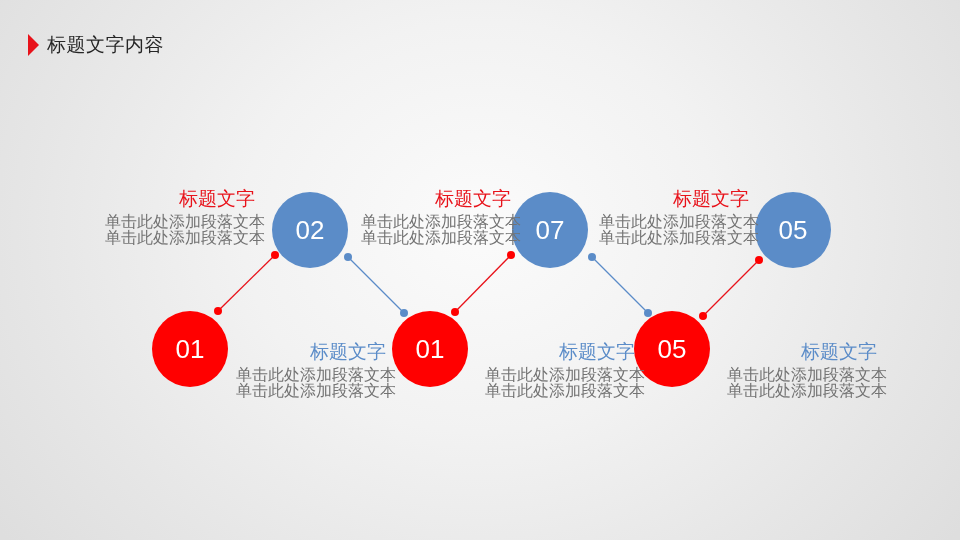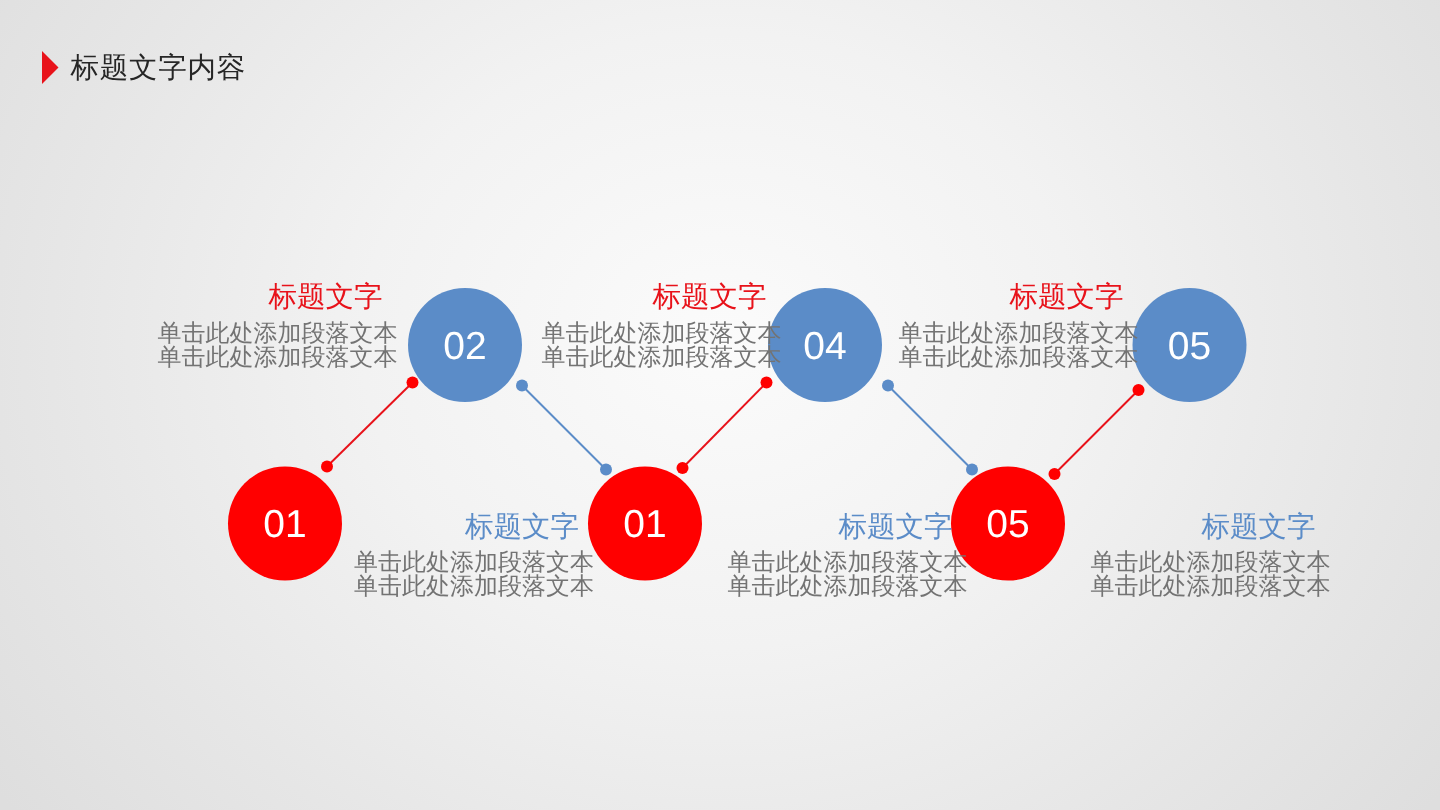--- a/index.html
+++ b/index.html
@@ -64,21 +64,21 @@
   <g>
     <line x1="703" y1="316" x2="759" y2="260" stroke="#e8121a" stroke-width="1.3"></line>
     <circle cx="703" cy="316" r="4" fill="#ff0000"></circle>
     <circle cx="759" cy="260" r="4" fill="#ff0000"></circle>
   </g>
 </svg>
 
 <div class="circle red" style="left:152px; top:311px;">01</div>
 <div class="circle blue" style="left:272px; top:192px;">02</div>
 <div class="circle red" style="left:392px; top:311px;">01</div>
-<div class="circle blue" style="left:512px; top:192px;">04</div>
+<div class="circle blue" style="left:512px; top:192px;">07</div>
 <div class="circle red" style="left:634px; top:311px;">05</div>
 <div class="circle blue" style="left:755px; top:192px;">05</div>
 
 <div class="block" style="left:105px; top:186px;">
   <div class="btitle red">标题文字</div>
   <div class="bline">单击此处添加段落文本</div>
   <div class="bline">单击此处添加段落文本</div>
 </div>
 <div class="block" style="left:361px; top:186px;">
   <div class="btitle red">标题文字</div>

